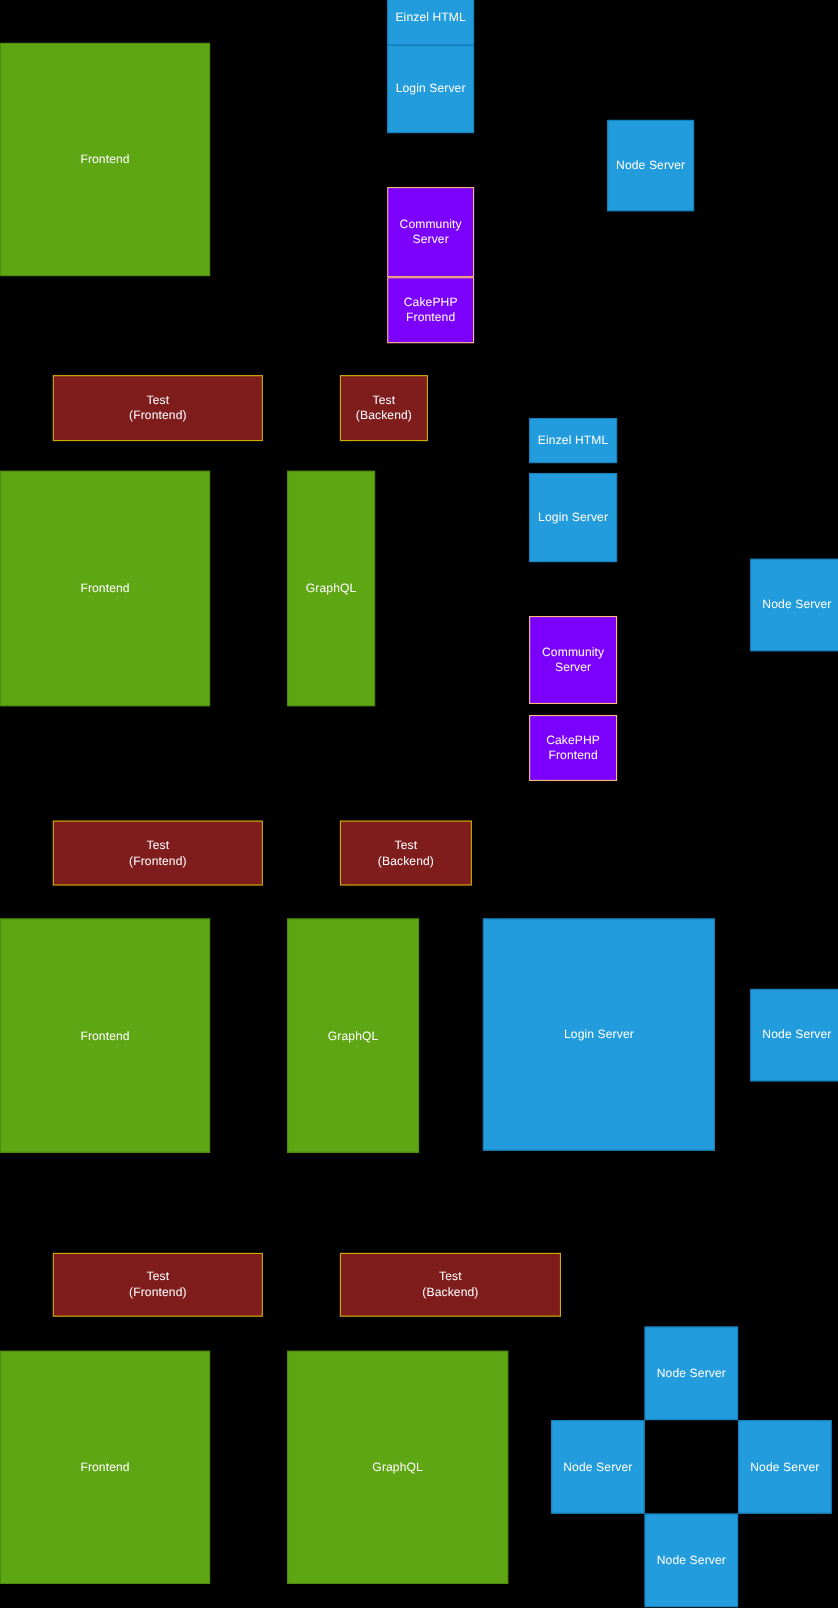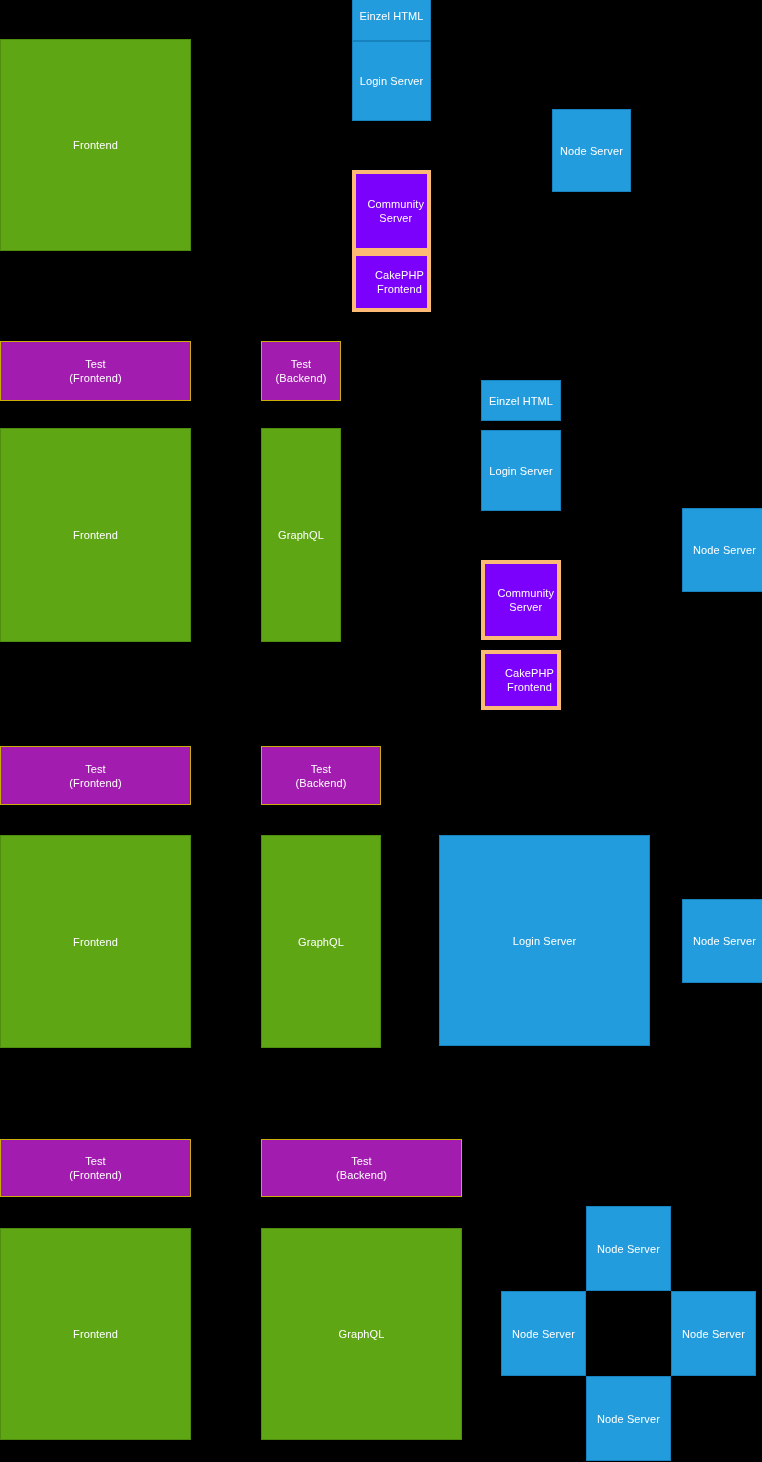--- a/index.html
+++ b/index.html
@@ -29,31 +29,31 @@
     line-height: 14px;
     letter-spacing: 0.1px;
     white-space: pre-line;
     overflow: hidden;
   }
   .node.green {
     background: #5FA614;
     border: 1px solid #4F8D0F;
   }
   .node.yellow {
-    background: #a21caf;
+    background: #7f1d1d;
     border: 1px solid #C9AE07;
+    margin-left: 48px;
   }
   .node.blue {
     background: #229CDC;
     border: 1px solid #1683BE;
   }
   .node.purple {
     background: #7B00FC;
-    border: 4px solid #fdba74;
-    justify-content: flex-end;
+    border: 1px solid #fdba74;
   }
   .node .label {
     display: block;
     padding: 0 3px;
   }
 </style>
 </head>
 <body>
 
 <div id="canvas" style="width: 762px; height: 1462px; background: rgb(0, 0, 0);">

